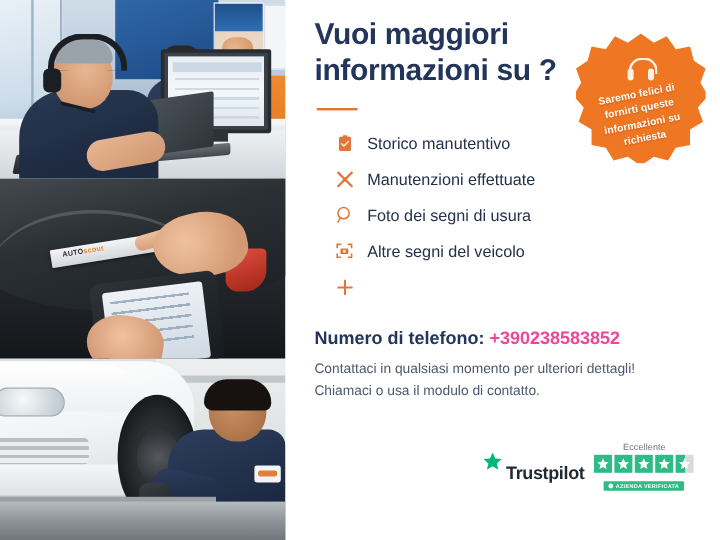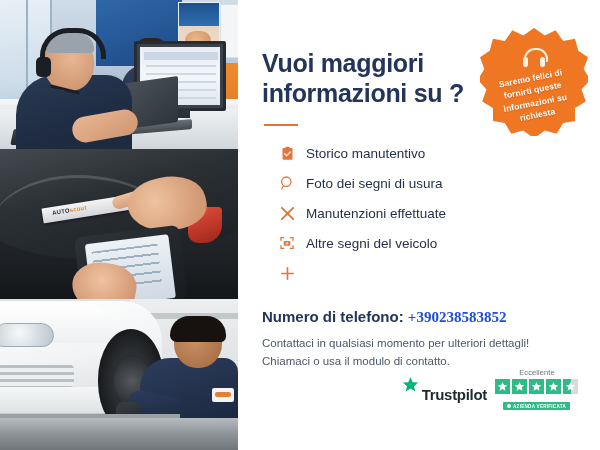--- a/index.html
+++ b/index.html
@@ -341,21 +341,21 @@
     position:absolute; left:0; bottom:28px; width:180px; height:8px;
     background:#9aa0a4;
   }
 
   
   .content {
     position: relative;
     flex: 1 1 auto;
     height: 450px;
     background: #ffffff;
-    padding: 49px 20px 0 24px;
+    padding: 15px 20px 0 24px;
     box-sizing: border-box;
   }
 
   .headline {
     font-size: 25px;
     line-height: 1.18;
     font-weight: bold;
     color: #23355a;
     letter-spacing: -0.3px;
     margin: 0;
@@ -448,21 +448,21 @@
   }
 
   
   .phone {
     margin-top: 22px;
     font-size: 15px;
     font-weight: bold;
     color: #23355a;
     white-space: nowrap;
   }
-  .phone .num { color: #1d4ed8; font-family: Liberation Serif, serif; }
+  .phone .num { color: #ec4899; }
 
   .contact {
     margin-top: 9px;
     font-size: 11.5px;
     line-height: 1.55;
     color: #4c586b;
   }
 
   
   .trust {
@@ -640,36 +640,36 @@
             <rect x="4" y="3" width="16" height="19" rx="2" fill="#e2763a"></rect>
             <rect x="9" y="1" width="6" height="4" rx="1" fill="#e2763a"></rect>
             <path d="M7.5 12.5l3 3 6-6" stroke="#fde6d5" stroke-width="2.2" fill="none" stroke-linecap="round" stroke-linejoin="round"></path>
           </svg>
         </span>
         <span class="flabel">Storico manutentivo</span>
       </li>
 
       <li class="feature">
         <span class="ficon">
+          <svg viewBox="0 0 24 24" width="17" height="17">
+            <path d="M4 4l16 16M20 4L4 20" stroke="#e2763a" stroke-width="2.6" stroke-linecap="round"></path>
+            <circle cx="12" cy="12" r="2.4" fill="#e2763a"></circle>
+          </svg>
+        </span>
+        <span class="flabel">Manutenzioni effettuate</span>
+      </li>
+
+      <li class="feature">
+        <span class="ficon">
           <svg viewBox="0 0 24 24" width="16" height="16">
             <circle cx="11" cy="10" r="7" stroke="#e2763a" stroke-width="1.9" fill="none"></circle>
             <path d="M6.5 16.5L4 21" stroke="#e2763a" stroke-width="1.9" stroke-linecap="round"></path>
           </svg>
         </span>
         <span class="flabel">Foto dei segni di usura</span>
-      </li>
-
-      <li class="feature">
-        <span class="ficon">
-          <svg viewBox="0 0 24 24" width="17" height="17">
-            <path d="M4 4l16 16M20 4L4 20" stroke="#e2763a" stroke-width="2.6" stroke-linecap="round"></path>
-            <circle cx="12" cy="12" r="2.4" fill="#e2763a"></circle>
-          </svg>
-        </span>
-        <span class="flabel">Manutenzioni effettuate</span>
       </li>
 
       <li class="feature">
         <span class="ficon">
           <svg viewBox="0 0 24 24" width="16" height="16">
             <path d="M3 8V4h4M17 4h4v4M21 16v4h-4M7 20H3v-4" stroke="#e2763a" stroke-width="2" fill="none" stroke-linecap="round"></path>
             <rect x="7" y="9" width="10" height="7" rx="1.6" fill="#e2763a"></rect>
             <circle cx="12" cy="12.5" r="1.8" fill="#fde6d5"></circle>
           </svg>
         </span>

